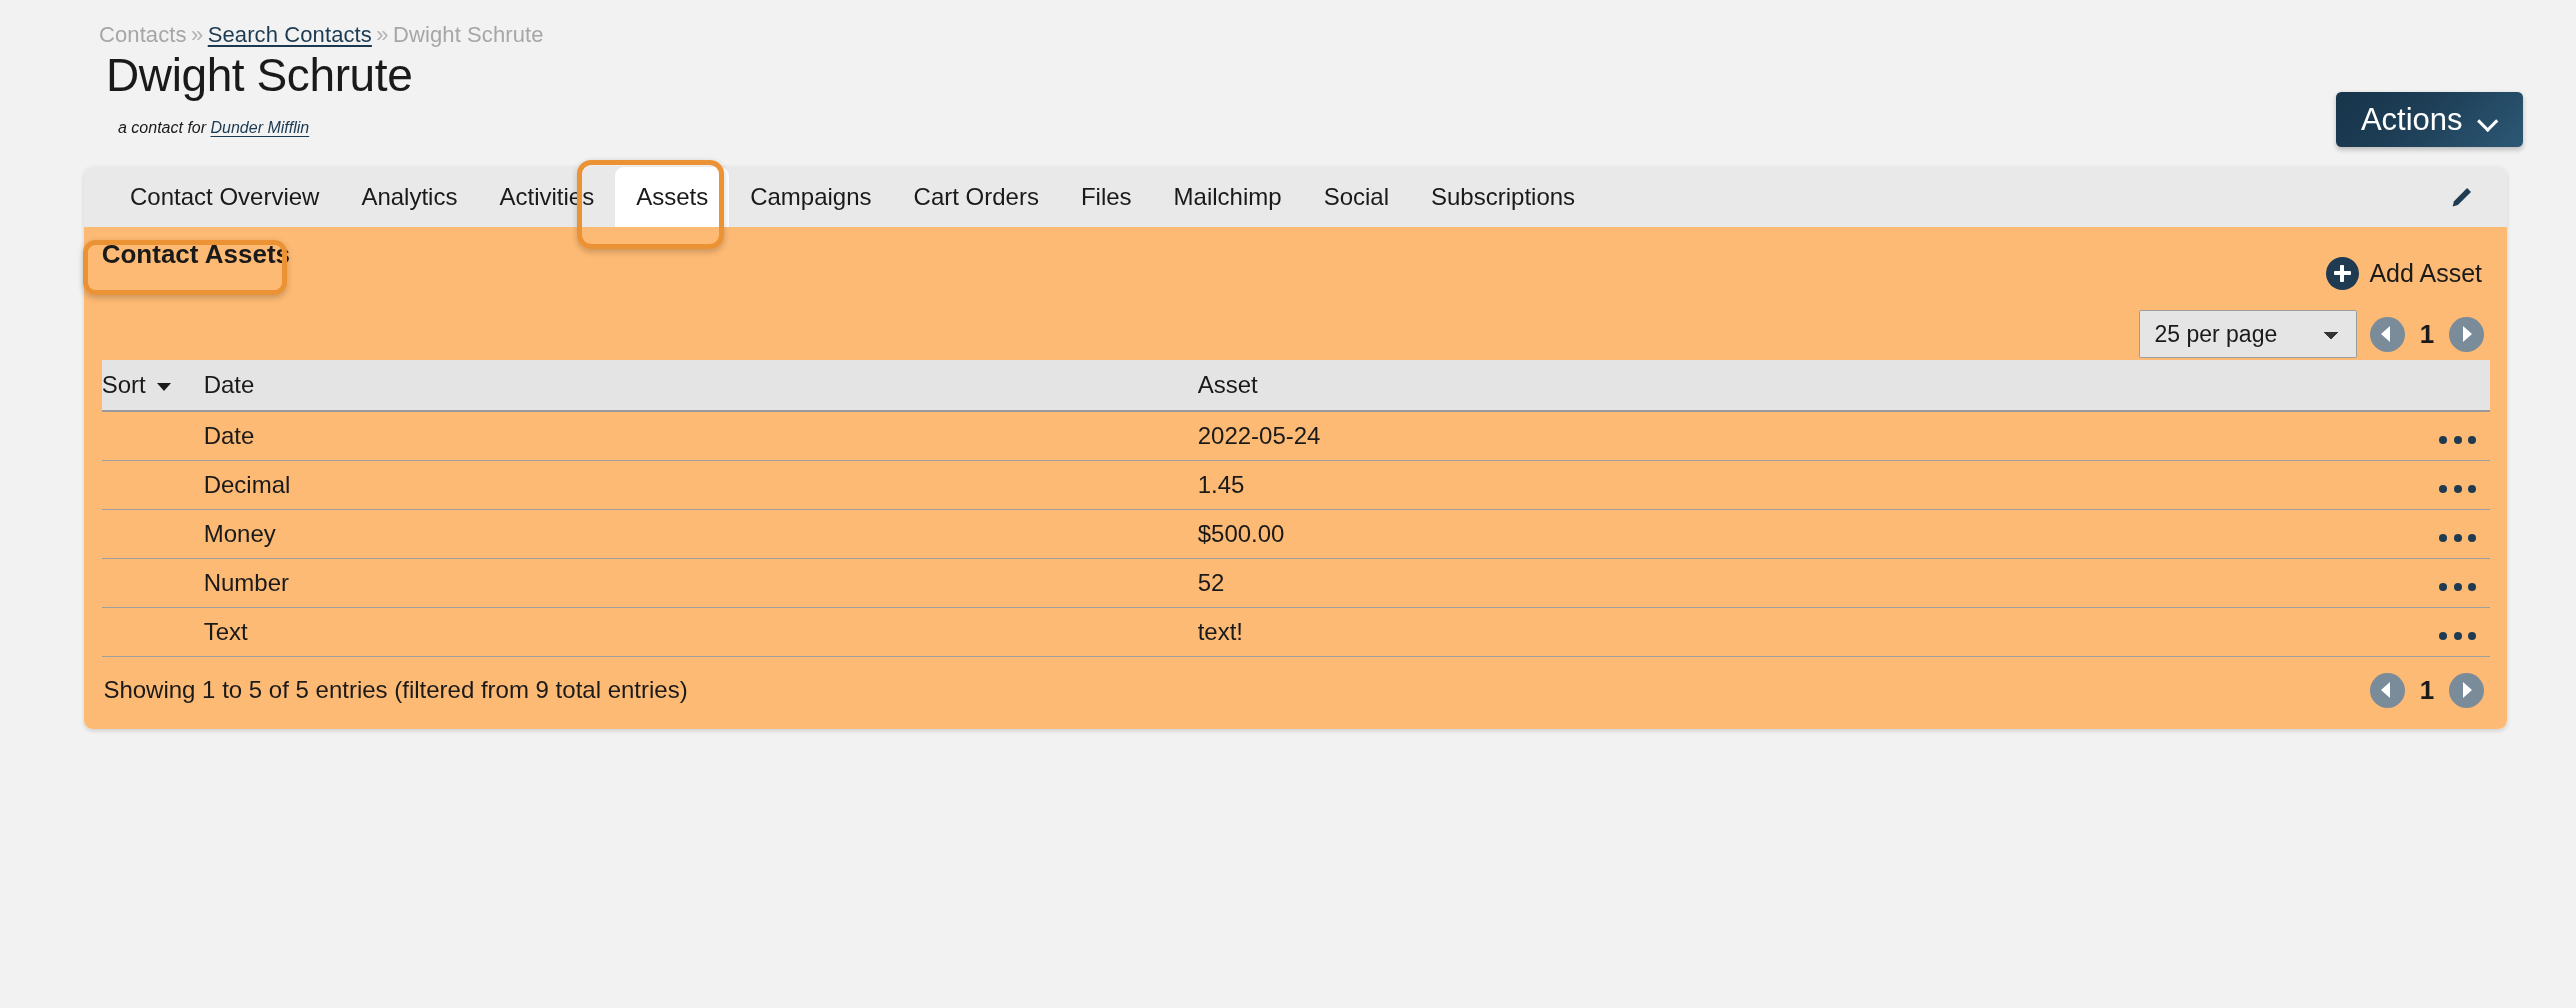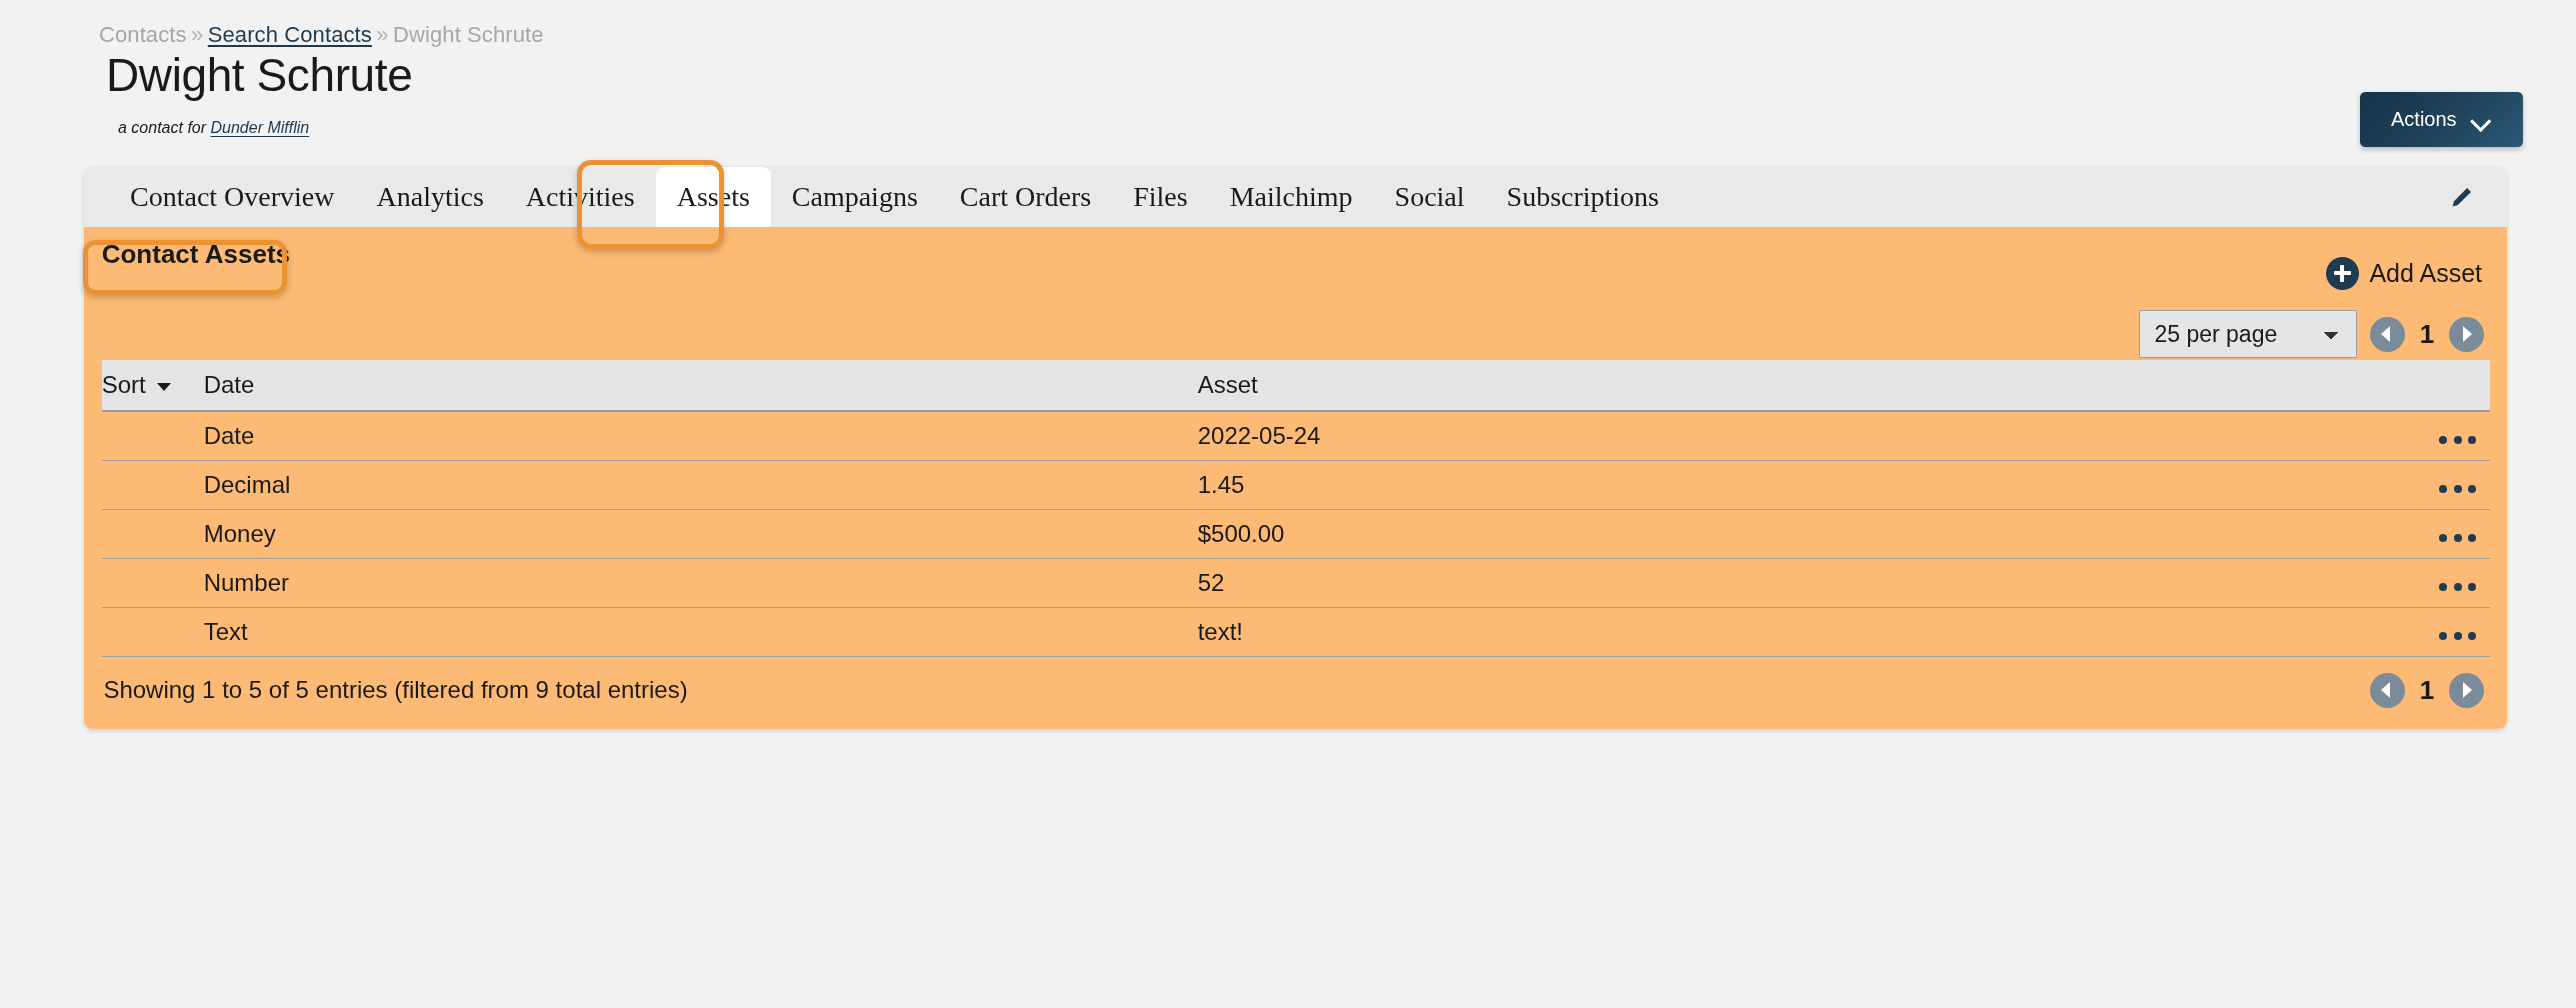--- a/index.html
+++ b/index.html
@@ -61,21 +61,21 @@
   .actions-btn {
     position: absolute;
     right: 53px;
     top: 92px;
     height: 55px;
     min-width: 163px;
     padding: 0 25px;
     border-radius: 5.3px;
     background: linear-gradient(135deg, #17344a 0%, #1e3f57 45%, #2c5875 100%);
     color: #ffffff;
-    font-size: 20px;
+    font-size: 31px;
     display: flex;
     align-items: center;
     justify-content: center;
     gap: 16px;
     box-shadow: 0 2.7px 5.3px rgba(0,0,0,0.22);
     cursor: pointer;
     border: none;
   }
   .chev {
     width: 19.4px; height: 11.5px;
@@ -109,26 +109,25 @@
     background: #e9e9e9;
     border-radius: 8.8px 8.8px 0 0;
     display: flex;
     align-items: stretch;
     padding-left: 25px;
   }
   .tab {
     display: flex;
     align-items: center;
     padding: 0 21px;
-    font-size: 28px;
+    font-size: 24px;
     color: #1a1a1a;
     cursor: pointer;
     position: relative;
     white-space: nowrap;
-    font-family: Liberation Serif, serif;
   }
   .tab.active {
     background: #ffffff;
     border-radius: 8.8px 8.8px 0 0;
     z-index: 2;
   }
   .edit-pencil {
     position: absolute;
     right: 30px;
     top: 50%;

